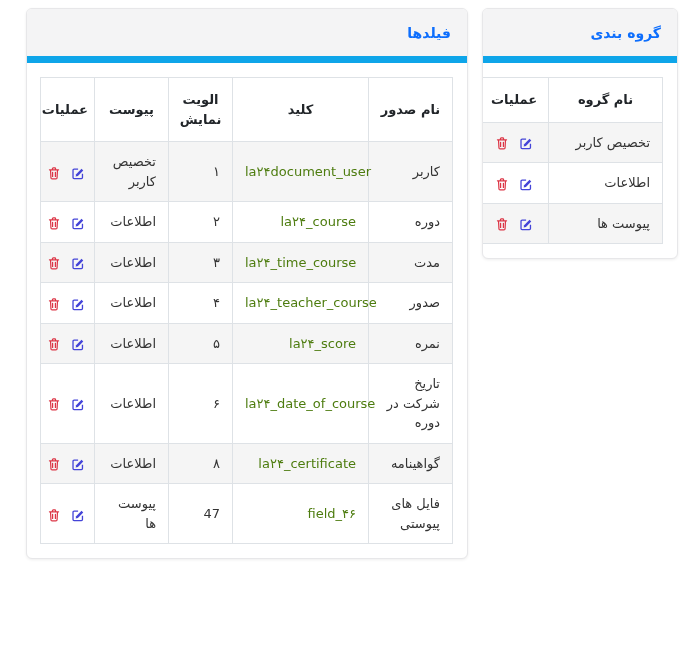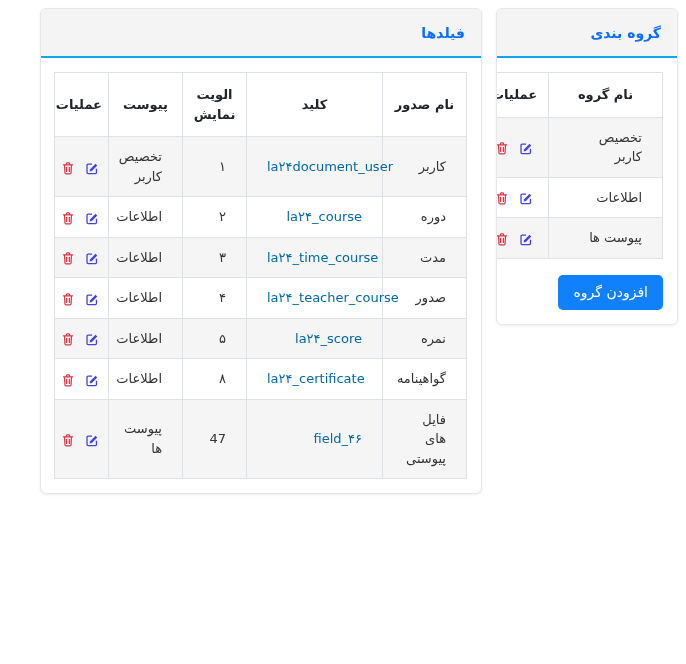--- a/index.html
+++ b/index.html
@@ -21,25 +21,25 @@
     gap:14px;
     align-items:flex-start;
   }
   .card{
     background:#fff;
     border:1px solid #e7e7e9;
     border-radius:6px;
     box-shadow:0 1px 3px rgba(0,0,0,.07);
     overflow:hidden;
   }
-  .card-groups{width:182px;flex:none;}
+  .card-groups{width:196px;flex:none;}
   .card-fields{width:442px;flex:none;}
   .card-header{
     background:#f4f4f5;
-    border-bottom:2px solid #0ea5e9;
+    border-bottom:7px solid #0ea5e9;
     padding:14px 16px;
   }
   .card-title{
     color:var(--panel-title);
     font-weight:bold;
     font-size:14px;
     line-height:1.3;
   }
   .card-body{padding:14px;}
   table{
@@ -55,28 +55,28 @@
   }
   th{
     text-align:center;
     font-weight:bold;
     padding:12px 6px;
     background:#fff;
     color:#212529;
   }
   td{
     text-align:right;
-    padding:10px 20px;
+    padding:10px 12px;
     color:#333;
   }
   tbody tr:nth-child(odd){background:#f5f5f5;}
   tbody tr:nth-child(even){background:#ffffff;}
   td.col-key{
     direction:ltr;
-    color:#0369a1;
+    color:#4d7c0f;
   }
   td.col-ops{text-align:center;white-space:nowrap;padding:10px 6px;}
   .icon-btn{
     background:none;
     border:none;
     padding:0;
     margin:0 3px;
     cursor:pointer;
     vertical-align:middle;
     line-height:1;
@@ -159,23 +159,20 @@
               <button class="icon-btn"><svg class="ic ic-edit">
                     <use href="#sym-edit"></use>
                   </svg></button>
               <button class="icon-btn"><svg class="ic ic-trash">
                     <use href="#sym-trash"></use>
                   </svg></button>
             </td>
           </tr>
         </tbody>
       </table>
-      <div class="btn-row">
-        <button class="btn-primary">افزودن گروه</button>
-      </div>
     </div>
   </section>
 
   <section class="card card-fields">
     <div class="card-header">
       <span class="card-title">فیلدها</span>
     </div>
     <div class="card-body">
       <table>
         <colgroup>
@@ -259,20 +256,34 @@
             <td class="col-ops">
               <button class="icon-btn"><svg class="ic ic-edit">
                     <use href="#sym-edit"></use>
                   </svg></button>
               <button class="icon-btn"><svg class="ic ic-trash">
                     <use href="#sym-trash"></use>
                   </svg></button>
             </td>
           </tr>
           <tr>
+            <td>تاریخ شرکت در دوره</td>
+            <td class="col-key">la۲۴_date_of_course</td>
+            <td>۶</td>
+            <td>اطلاعات</td>
+            <td class="col-ops">
+              <button class="icon-btn"><svg class="ic ic-edit">
+                    <use href="#sym-edit"></use>
+                  </svg></button>
+              <button class="icon-btn"><svg class="ic ic-trash">
+                    <use href="#sym-trash"></use>
+                  </svg></button>
+            </td>
+          </tr>
+          <tr>
             <td>گواهینامه</td>
             <td class="col-key">la۲۴_certificate</td>
             <td>۸</td>
             <td>اطلاعات</td>
             <td class="col-ops">
               <button class="icon-btn"><svg class="ic ic-edit">
                     <use href="#sym-edit"></use>
                   </svg></button>
               <button class="icon-btn"><svg class="ic ic-trash">
                     <use href="#sym-trash"></use>

